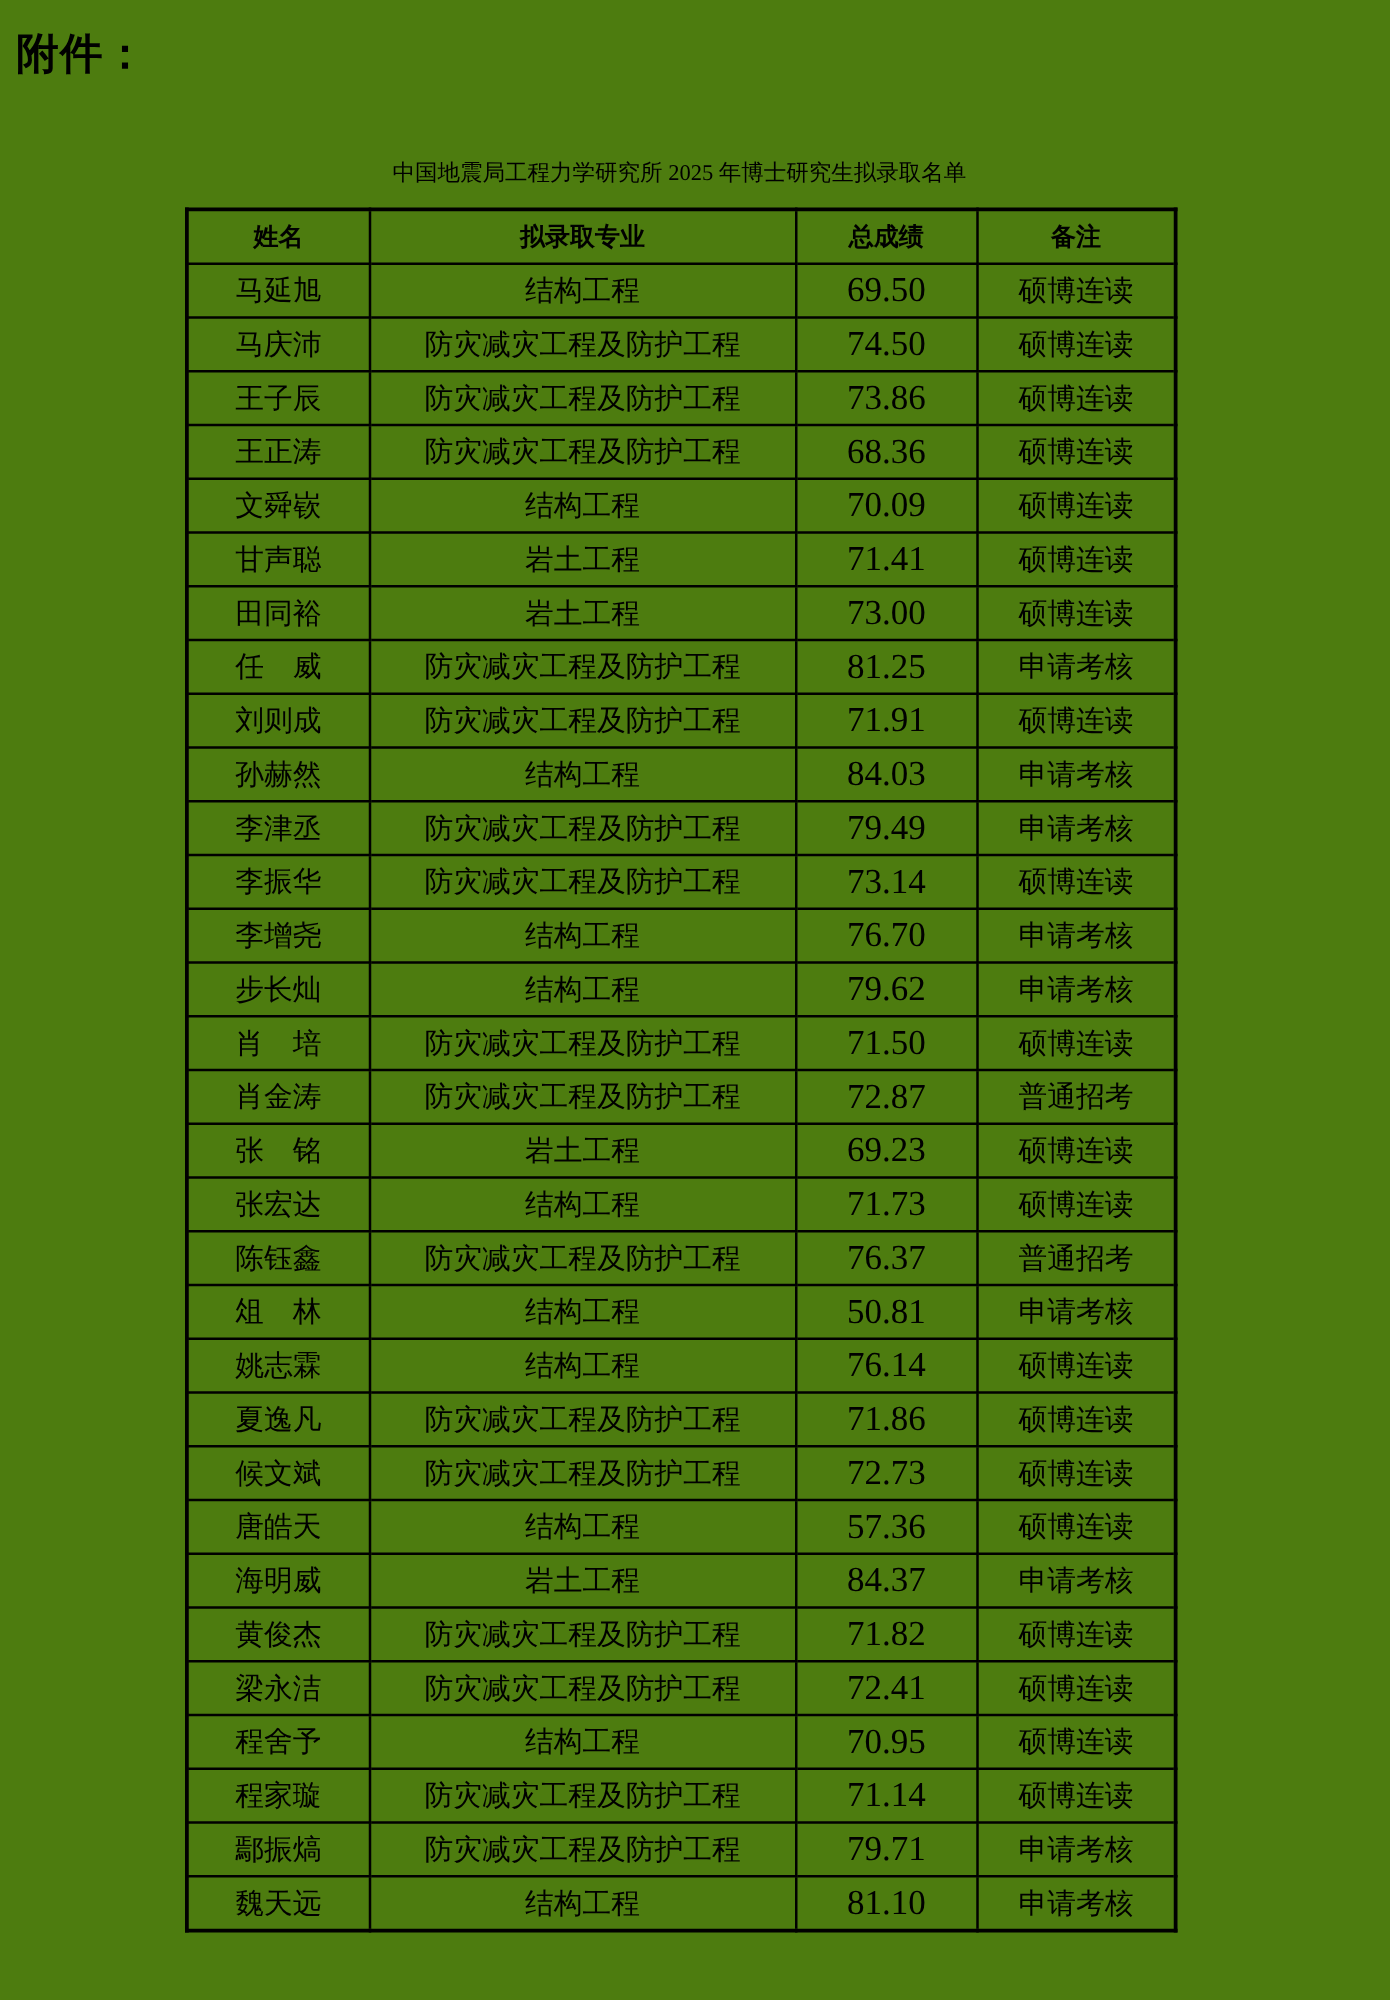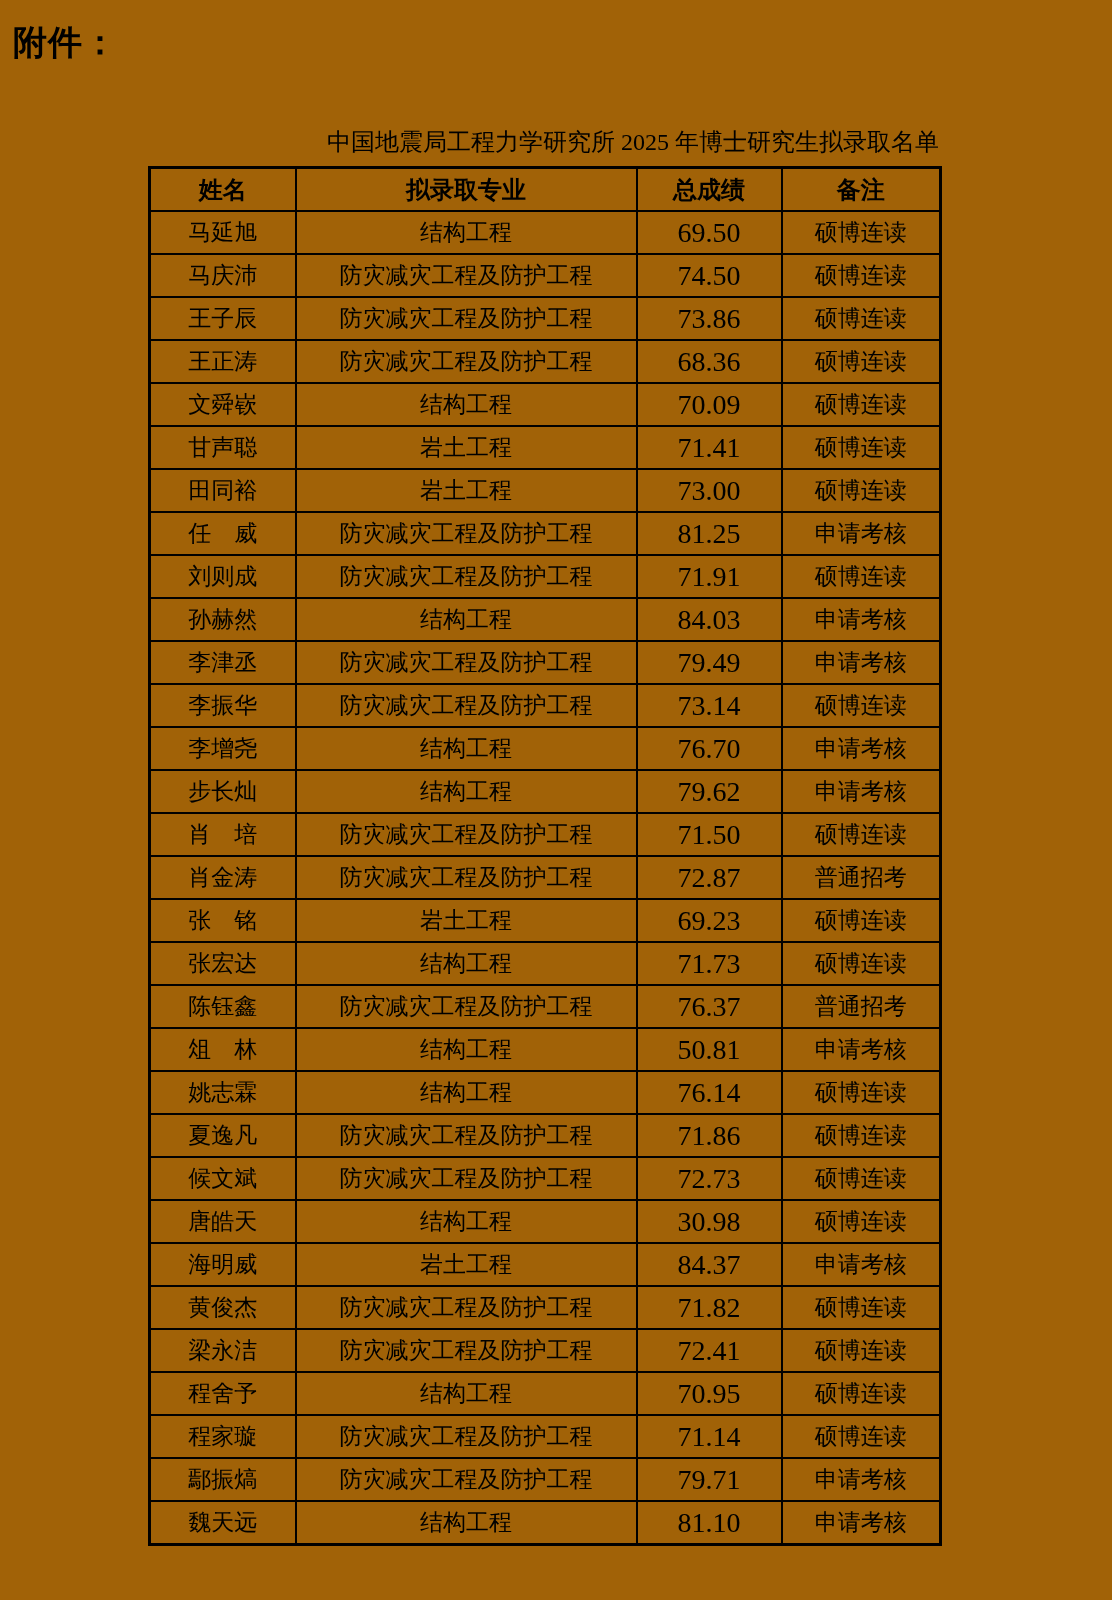--- a/index.html
+++ b/index.html
@@ -6,39 +6,39 @@
     margin: 0;
     padding: 0;
     background: #ffffff;
     font-family: "Liberation Serif", "DejaVu Serif", serif;
     color: #000000;
   }
   .page {
     position: relative;
     width: 1112px;
     height: 1600px;
-    background: #a16207;
+    background: #4d7c0f;
     overflow: hidden;
   }
   .attachment-label {
     position: absolute;
     left: 13px;
     top: 20px;
     font-size: 34px;
     font-weight: bold;
     letter-spacing: 1px;
     font-family: "Liberation Serif", "DejaVu Serif", serif;
   }
   .doc-title {
     position: absolute;
     left: 148px;
     top: 126px;
     width: 791px;
-    text-align: right;
-    font-size: 24px;
+    text-align: center;
+    font-size: 18px;
     white-space: nowrap;
     font-family: "Liberation Serif", "DejaVu Serif", serif;
   }
   table.admission {
     position: absolute;
     left: 148px;
     top: 166px;
     width: 791px;
     border-collapse: collapse;
     table-layout: fixed;
@@ -55,21 +55,21 @@
     padding: 0;
     text-align: center;
     vertical-align: middle;
     font-size: 23px;
     line-height: 1;
     overflow: hidden;
     white-space: nowrap;
   }
   table.admission th {
     font-weight: bold;
-    font-size: 24px;
+    font-size: 20px;
     font-family: "Liberation Sans", "DejaVu Sans", sans-serif;
   }
   table.admission td.score {
     font-family: "Liberation Serif", "DejaVu Serif", serif;
     font-size: 28px;
   }
 </style>
 </head>
 <body>
 
@@ -229,21 +229,21 @@
         </tr>
         <tr>
           <td>候文斌</td>
           <td>防灾减灾工程及防护工程</td>
           <td class="score">72.73</td>
           <td>硕博连读</td>
         </tr>
         <tr>
           <td>唐皓天</td>
           <td>结构工程</td>
-          <td class="score">30.98</td>
+          <td class="score">57.36</td>
           <td>硕博连读</td>
         </tr>
         <tr>
           <td>海明威</td>
           <td>岩土工程</td>
           <td class="score">84.37</td>
           <td>申请考核</td>
         </tr>
         <tr>
           <td>黄俊杰</td>

